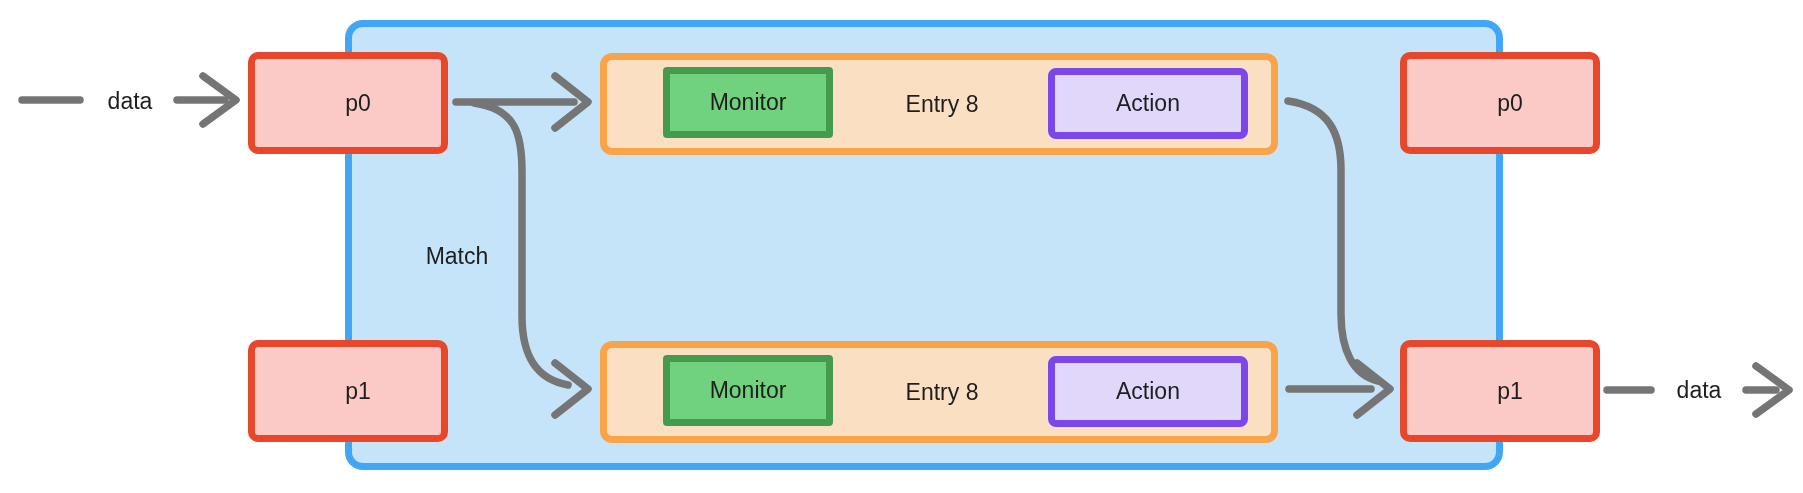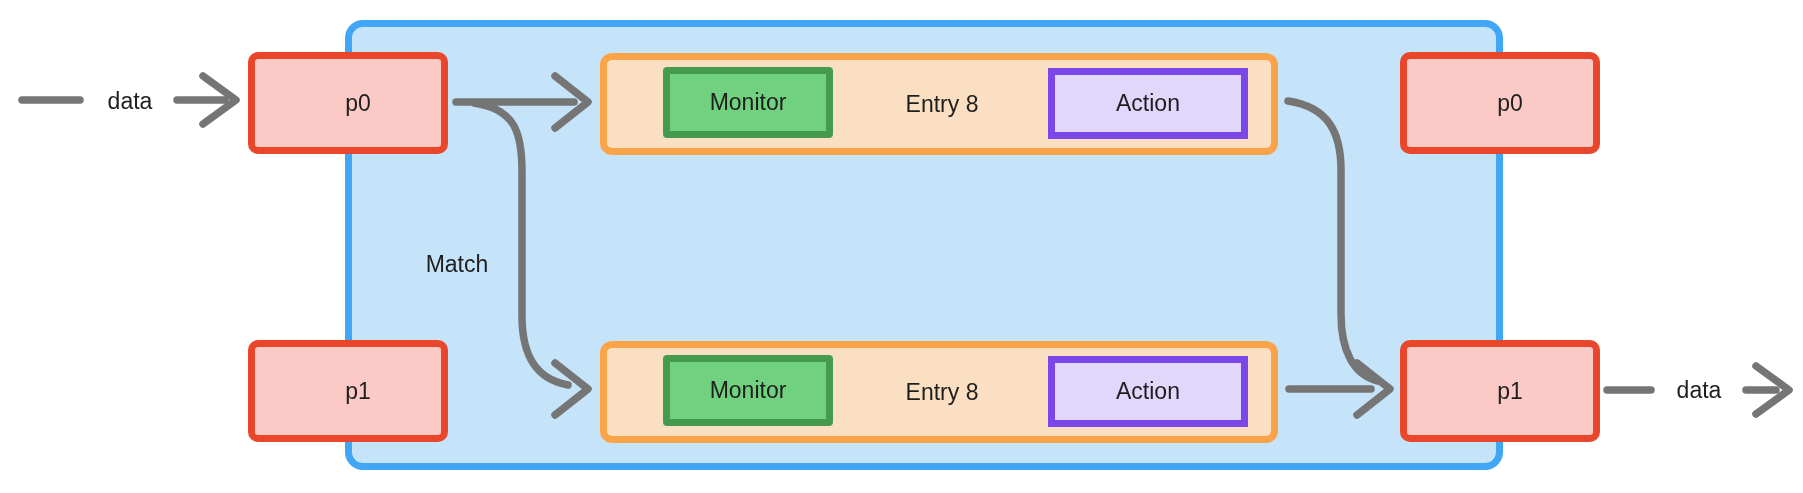--- a/index.html
+++ b/index.html
@@ -76,32 +76,32 @@
     border-radius: 4px;
     z-index: 4;
   }
   .monitor-1 { top: 67px; }
   .monitor-2 { top: 355px; }
 
   .action {
     left: 1048px; width: 200px; height: 71px;
     background: var(--action-fill);
     border: 7px solid var(--action-border);
-    border-radius: 0;
+    border-radius: 8px;
     z-index: 4;
   }
   .action-1 { top: 68px; }
   .action-2 { top: 356px; }
 
   .entry-title { width: 200px; height: 102px; left: 842px; z-index: 4; }
   .entry-title-1 { top: 53px; }
   .entry-title-2 { top: 341px; }
 
   .edge-label { z-index: 4; }
-  .match-label   { left: 377px;  top: 239px; width: 160px; height: 34px; margin-top: 8px; }
+  .match-label   { left: 377px;  top: 239px; width: 160px; height: 34px; }
   .forward-label { left: 1160px; top: 239px; width: 160px; height: 34px; }
   .data-in-label  { left: 95px;   top: 84px;  width: 70px; height: 34px; }
   .data-out-label { left: 1664px; top: 373px; width: 70px; height: 34px; }
 </style>
 </head>
 <body>
 
 <div class="canvas">
 
   <div class="abs container-box"></div>

